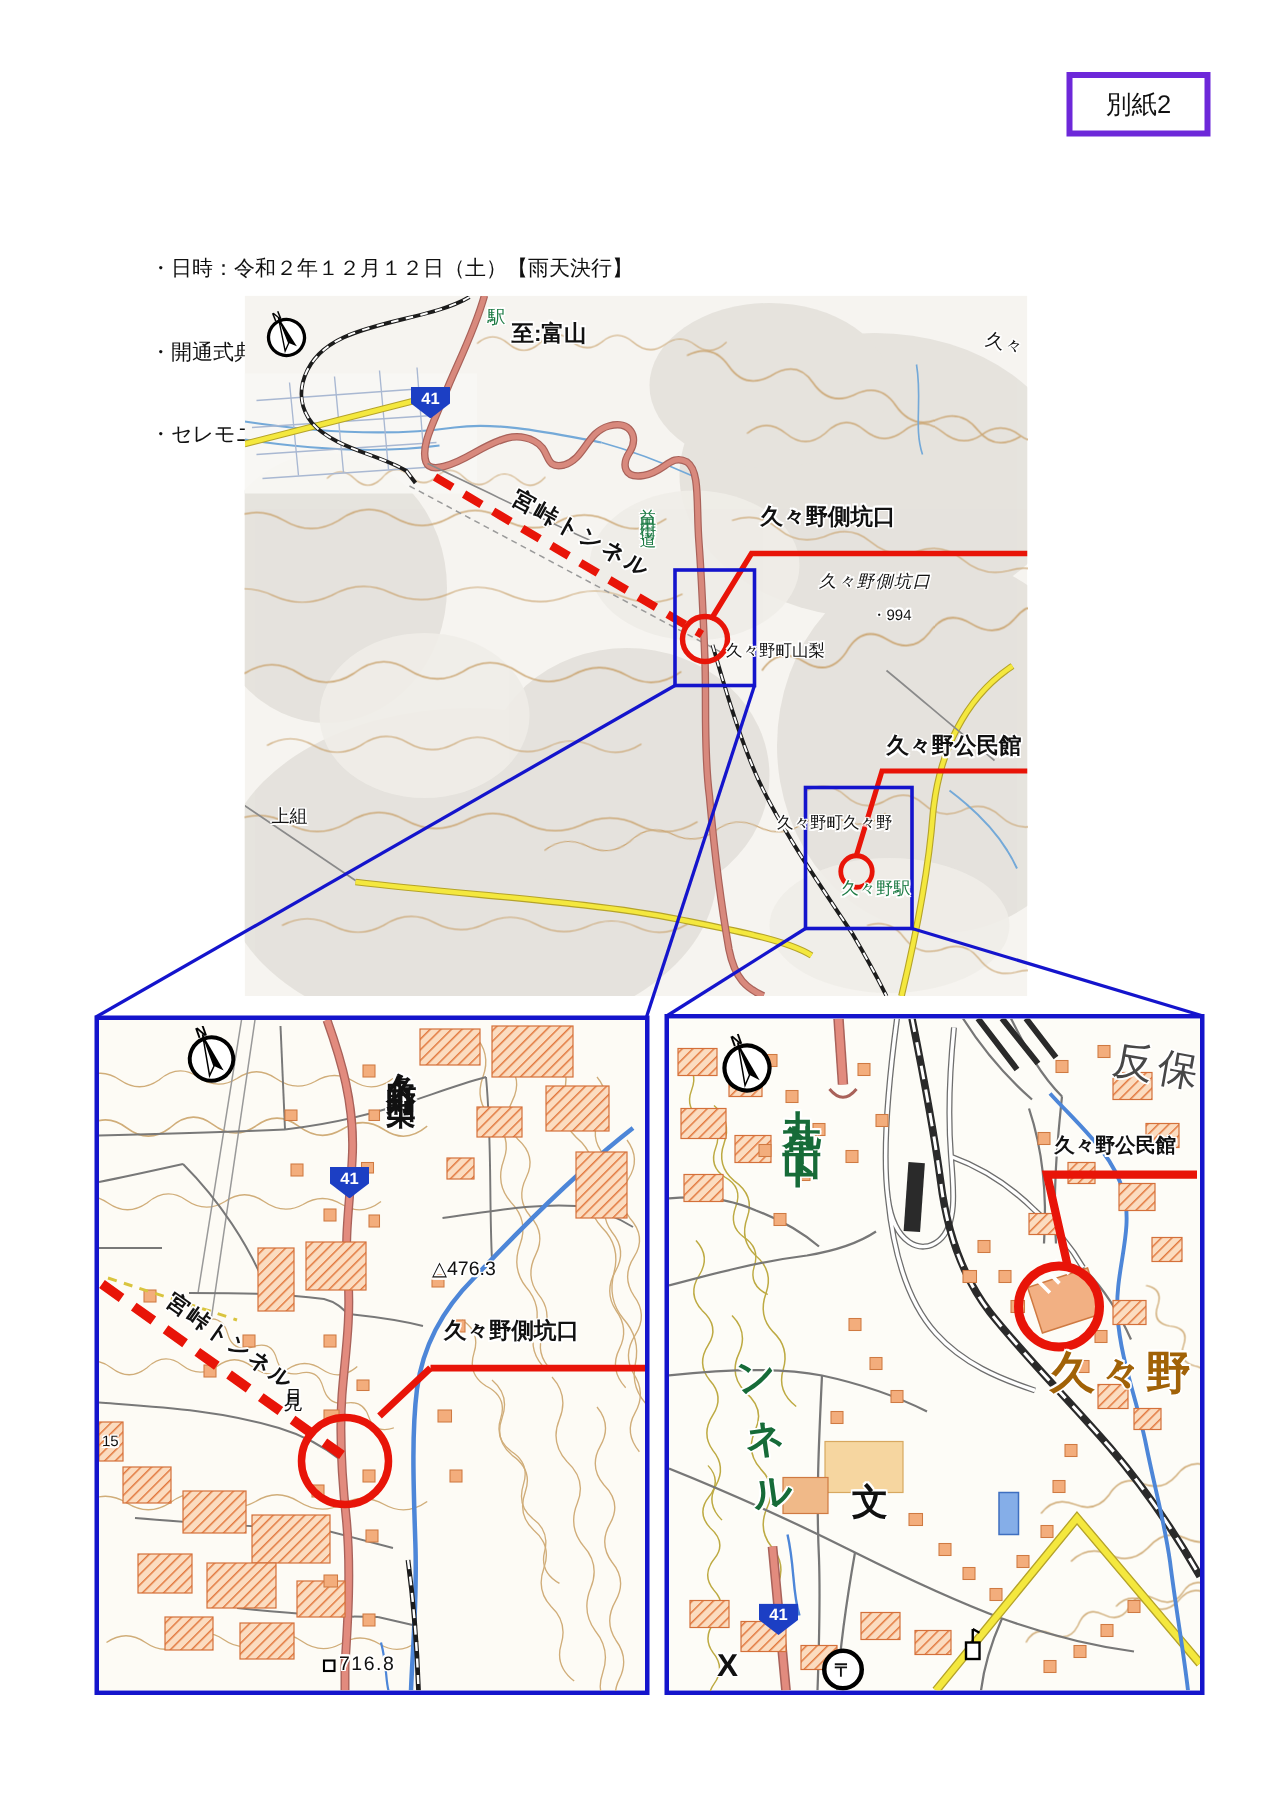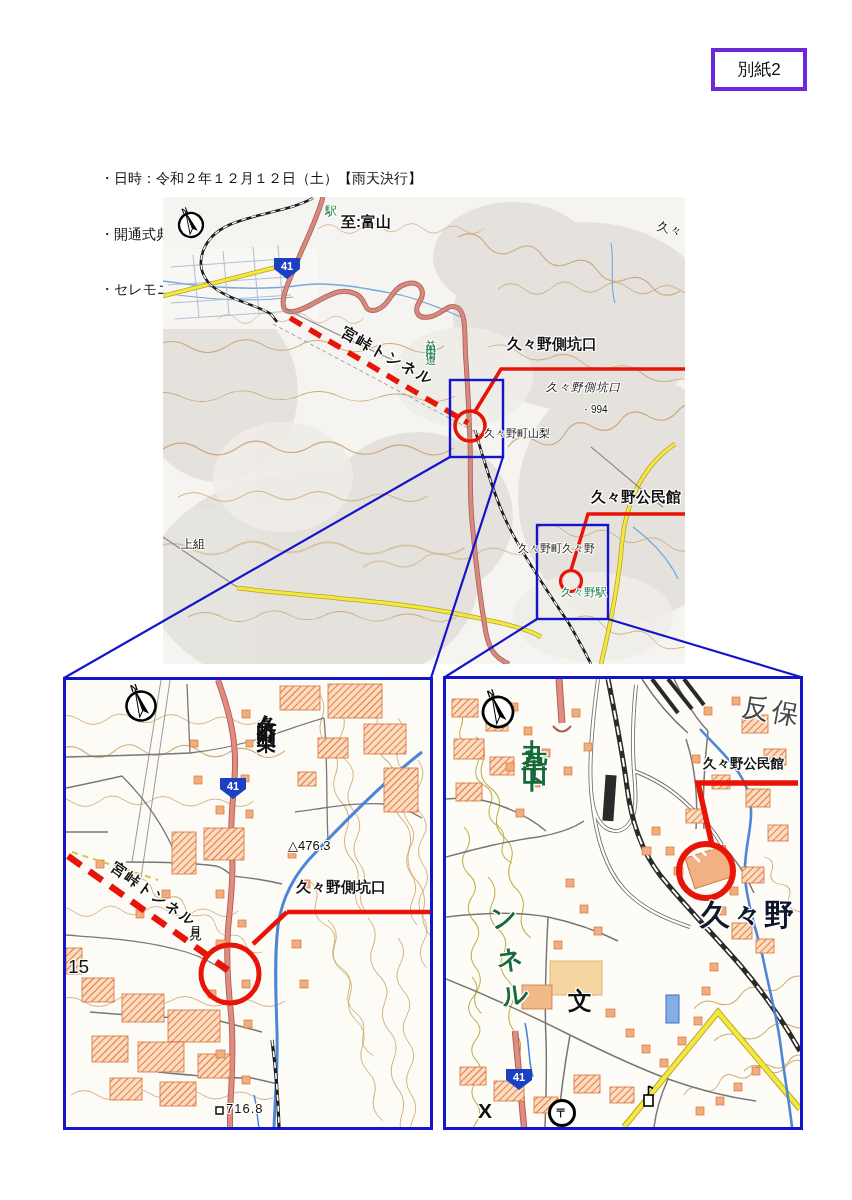--- a/index.html
+++ b/index.html
@@ -288,21 +288,21 @@
       </g>
     </svg>
     <div class="shield" style="left:154px;top:98px;">
       <span>41</span>
     </div>
     <div class="lbl b vtext" style="left:188px;top:20px;font-size:20px;letter-spacing:3px;">久々野町山梨</div>
     <div class="lbl" style="left:222px;top:158px;font-size:13px;">△476.3</div>
     <div class="lbl b" style="left:52px;top:178px;font-size:14.5px;transform:rotate(35deg);transform-origin:left top;letter-spacing:2px;">宮峠トンネル</div>
     <div class="lbl b" style="left:230px;top:198px;font-size:15px;">久々野側坑口</div>
     <div class="lbl vtext" style="left:120px;top:236px;font-size:13px;letter-spacing:2px;">月見</div>
-    <div class="lbl" style="left:2px;top:276px;font-size:19px;">15</div>
+    <div class="lbl" style="left:2px;top:276px;font-size:10px;">15</div>
     <div class="lbl" style="left:160px;top:421px;font-size:13px;letter-spacing:1px;">
       <span>716.8</span>
     </div>
   </div>
 
   <div class="map framed" style="left:443px;top:676px;width:354px;height:448px;">
     <svg width="354" height="448" viewBox="0 0 354 448">
       <defs>
         <path id="rc" d="M0,0 q13,-9 26,0 q13,9 26,0 q13,-11 26,-2 q13,9 26,1 q13,-9 26,0 q13,9 26,2 q13,-8 26,0 q13,8 26,-2" fill="none"></path>
         <pattern id="rh" width="5" height="5" patternTransform="rotate(45)" patternUnits="userSpaceOnUse">
@@ -447,21 +447,21 @@
         <text x="-4" y="-16.5" font-size="10" font-weight="bold">N</text>
       </g>
     </svg>
     <div class="shield" style="left:60px;top:390px;">
       <span>41</span>
     </div>
     <div class="lbl b vtext" style="left:72px;top:40px;font-size:26px;letter-spacing:10px;color:#166b38;">丸草山ト</div>
     <div class="lbl b vtext" style="left:46px;top:210px;font-size:26px;letter-spacing:10px;color:#166b38;transform:rotate(-8deg);">ンネル</div>
     <div class="lbl" style="left:296px;top:14px;font-size:27px;color:#474747;transform:rotate(10deg);letter-spacing:3px;">反保</div>
     <div class="lbl b" style="left:257px;top:76px;font-size:13.5px;">久々野公民館</div>
-    <div class="lbl b" style="left:254px;top:216px;font-size:30px;color:#0f172a;letter-spacing:2px;">久々野</div>
+    <div class="lbl b" style="left:254px;top:216px;font-size:30px;color:#a16207;letter-spacing:2px;">久々野</div>
     <div class="lbl b" style="left:122px;top:306px;font-size:24px;">文</div>
     <div class="post-circle" style="left:102px;top:420px;">
       <span>〒</span>
     </div>
     <div class="lbl b" style="left:32px;top:420px;font-size:21px;">X</div>
   </div>
 
   <svg class="overlay" width="852" height="1200" viewBox="0 0 852 1200">
     <g stroke="#1414cc" stroke-width="2.2" fill="none">
       <path d="M450,457 L64,678"></path>

